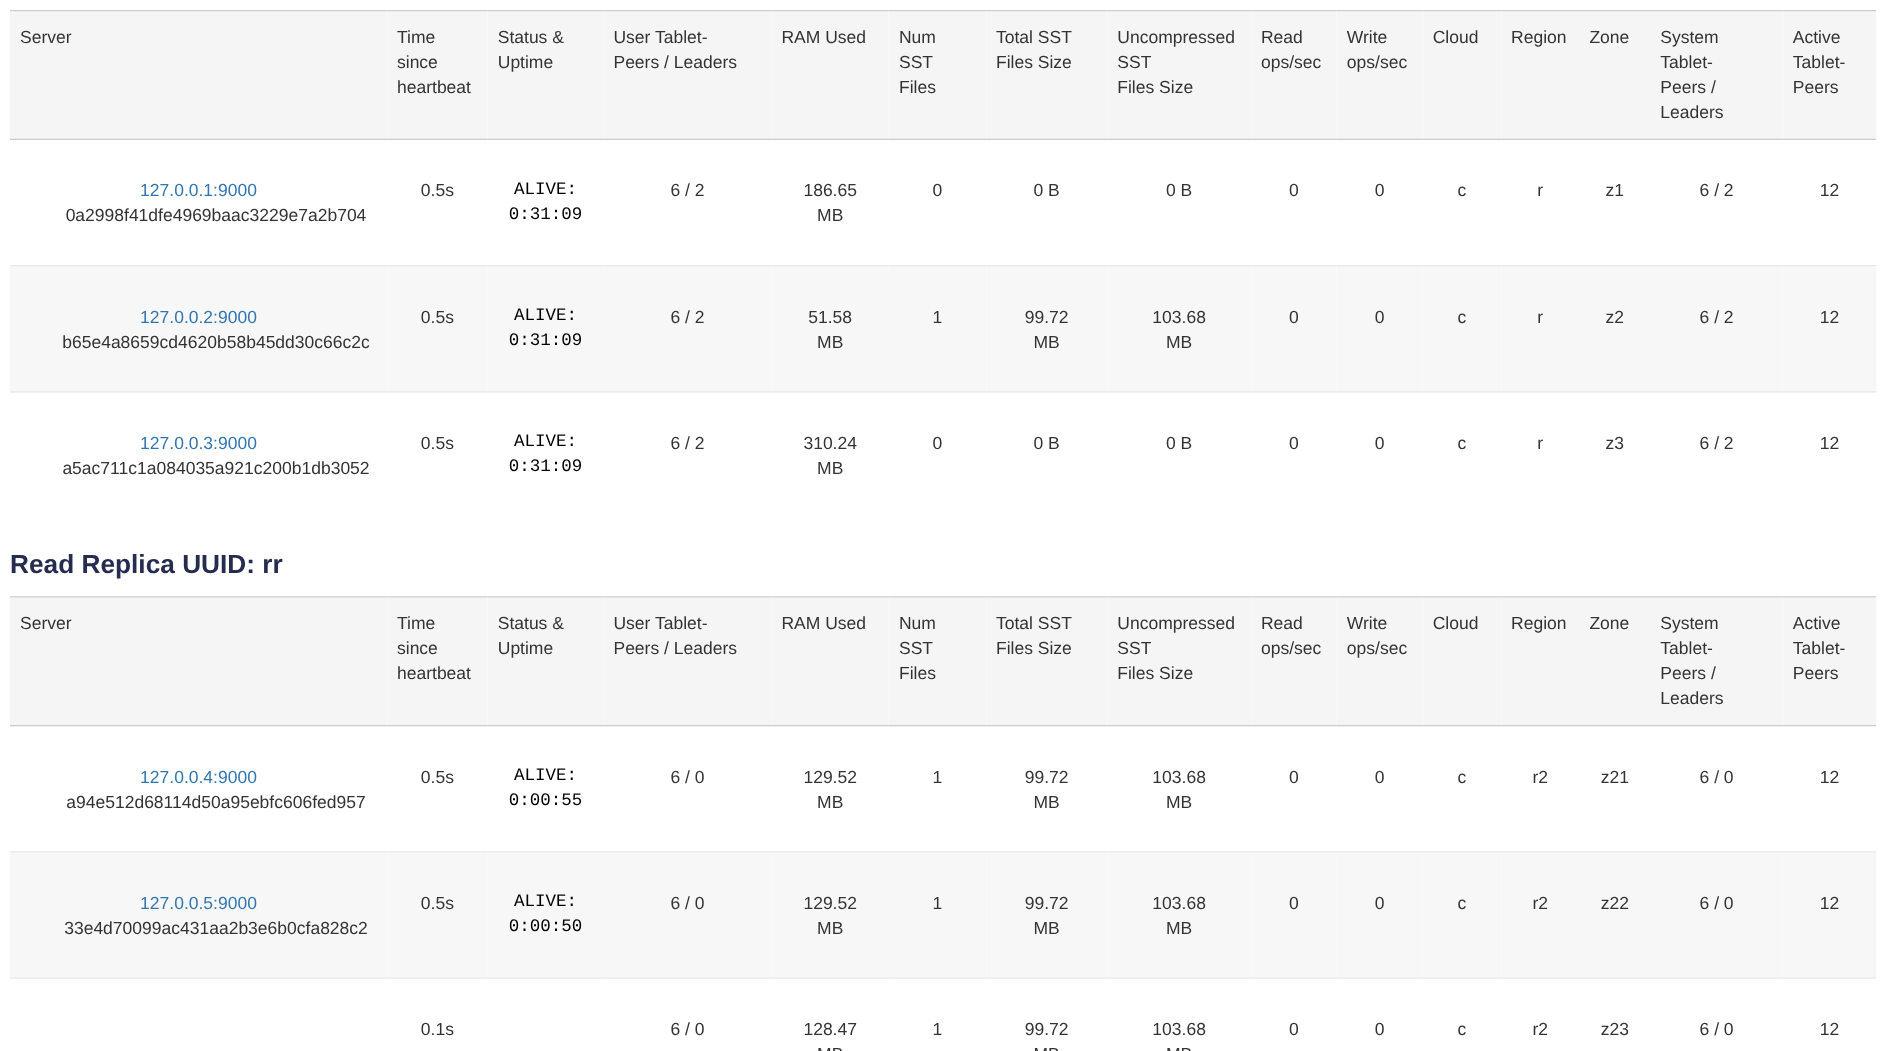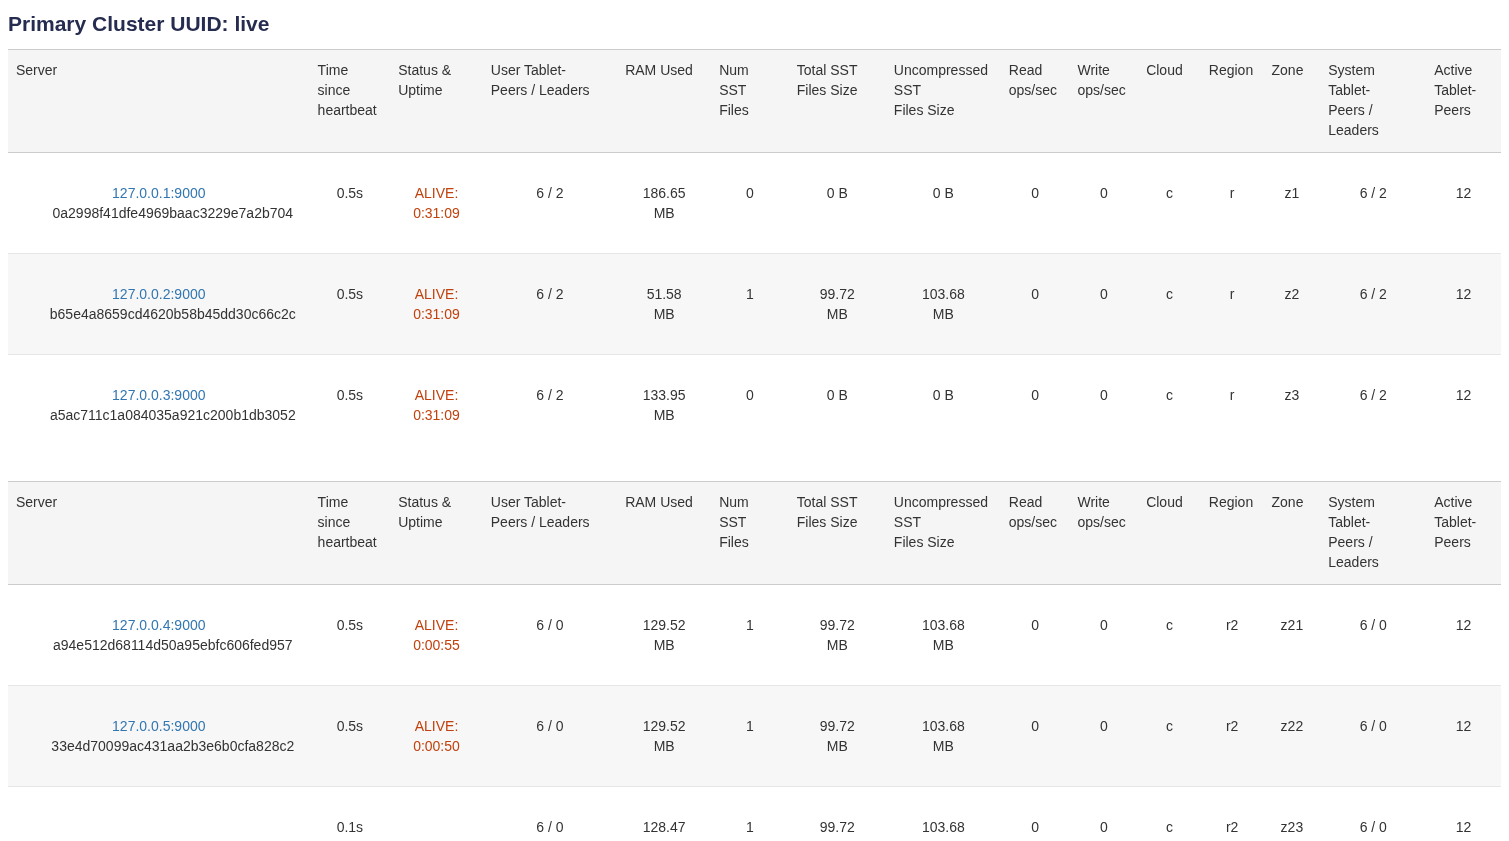--- a/index.html
+++ b/index.html
@@ -54,21 +54,21 @@
 
   td.server-cell { text-align: center; }
   td.server-cell a {
     color: #3276b1;
     text-decoration: none;
     display: block;
   }
   td.server-cell .uuid { color: #333333; margin-left: 28px; }
 
   td.status-cell { color: #0a8000; }
-  td.status-cell div { color: #c2410c; }
+  td.status-cell div { color: #000000; font-family: Liberation Mono, monospace; }
 
   
   col.col-server { width: 20.2%; }
   col.col-heartbeat { width: 5.4%; }
   col.col-status_uptime { width: 6.2%; }
   col.col-user_tablet_peers { width: 9.0%; }
   col.col-ram_used { width: 6.3%; }
   col.col-num_sst_files { width: 5.2%; }
   col.col-total_sst_size { width: 6.5%; }
   col.col-uncompressed_sst_size { width: 7.7%; }
@@ -77,136 +77,20 @@
   col.col-cloud { width: 4.2%; }
   col.col-region { width: 4.2%; }
   col.col-zone { width: 3.8%; }
   col.col-system_tablet_peers { width: 7.1%; }
   col.col-active_tablet_peers { width: 5.0%; }
 </style>
 </head>
 <body>
 
 <div id="tables-root">
-  <section class="cluster-section">
-    <h1 class="section-title">Primary Cluster UUID: live</h1>
-    <table class="servers-table">
-      <colgroup>
-          <col class="col-server">
-          <col class="col-heartbeat">
-          <col class="col-status_uptime">
-          <col class="col-user_tablet_peers">
-          <col class="col-ram_used">
-          <col class="col-num_sst_files">
-          <col class="col-total_sst_size">
-          <col class="col-uncompressed_sst_size">
-          <col class="col-read_ops">
-          <col class="col-write_ops">
-          <col class="col-cloud">
-          <col class="col-region">
-          <col class="col-zone">
-          <col class="col-system_tablet_peers">
-          <col class="col-active_tablet_peers">
-        </colgroup>
-      <thead>
-        <tr>
-            <th>Server</th>
-            <th>Time
-since
-heartbeat</th>
-            <th>Status &amp;
-Uptime</th>
-            <th>User Tablet-
-Peers / Leaders</th>
-            <th>RAM Used</th>
-            <th>Num
-SST
-Files</th>
-            <th>Total SST
-Files Size</th>
-            <th>Uncompressed
-SST
-Files Size</th>
-            <th>Read
-ops/sec</th>
-            <th>Write
-ops/sec</th>
-            <th>Cloud</th>
-            <th>Region</th>
-            <th>Zone</th>
-            <th>System
-Tablet-
-Peers /
-Leaders</th>
-            <th>Active
-Tablet-
-Peers</th>
-          </tr>
-      </thead>
-      <tbody>
-          <tr>
-            <td class="server-cell"><a href="#">127.0.0.1:9000</a><div class="uuid">0a2998f41dfe4969baac3229e7a2b704</div></td>
-            <td>0.5s</td>
-            <td class="status-cell"><div>ALIVE:</div><div>0:31:09</div></td>
-            <td>6 / 2</td>
-            <td>186.65
-MB</td>
-            <td>0</td>
-            <td>0 B</td>
-            <td>0 B</td>
-            <td>0</td>
-            <td>0</td>
-            <td>c</td>
-            <td>r</td>
-            <td>z1</td>
-            <td>6 / 2</td>
-            <td>12</td>
-          </tr>
-          <tr>
-            <td class="server-cell"><a href="#">127.0.0.2:9000</a><div class="uuid">b65e4a8659cd4620b58b45dd30c66c2c</div></td>
-            <td>0.5s</td>
-            <td class="status-cell"><div>ALIVE:</div><div>0:31:09</div></td>
-            <td>6 / 2</td>
-            <td>51.58
-MB</td>
-            <td>1</td>
-            <td>99.72
-MB</td>
-            <td>103.68
-MB</td>
-            <td>0</td>
-            <td>0</td>
-            <td>c</td>
-            <td>r</td>
-            <td>z2</td>
-            <td>6 / 2</td>
-            <td>12</td>
-          </tr>
-          <tr>
-            <td class="server-cell"><a href="#">127.0.0.3:9000</a><div class="uuid">a5ac711c1a084035a921c200b1db3052</div></td>
-            <td>0.5s</td>
-            <td class="status-cell"><div>ALIVE:</div><div>0:31:09</div></td>
-            <td>6 / 2</td>
-            <td>133.95
-MB</td>
-            <td>0</td>
-            <td>0 B</td>
-            <td>0 B</td>
-            <td>0</td>
-            <td>0</td>
-            <td>c</td>
-            <td>r</td>
-            <td>z3</td>
-            <td>6 / 2</td>
-            <td>12</td>
-          </tr>
-        </tbody>
-    </table>
-  </section>
-
   <section class="cluster-section">
     <table class="servers-table">
       <colgroup>
           <col class="col-server">
           <col class="col-heartbeat">
           <col class="col-status_uptime">
           <col class="col-user_tablet_peers">
           <col class="col-ram_used">
           <col class="col-num_sst_files">
           <col class="col-total_sst_size">
@@ -249,20 +133,136 @@
 Tablet-
 Peers /
 Leaders</th>
             <th>Active
 Tablet-
 Peers</th>
           </tr>
       </thead>
       <tbody>
           <tr>
+            <td class="server-cell"><a href="#">127.0.0.1:9000</a><div class="uuid">0a2998f41dfe4969baac3229e7a2b704</div></td>
+            <td>0.5s</td>
+            <td class="status-cell"><div>ALIVE:</div><div>0:31:09</div></td>
+            <td>6 / 2</td>
+            <td>186.65
+MB</td>
+            <td>0</td>
+            <td>0 B</td>
+            <td>0 B</td>
+            <td>0</td>
+            <td>0</td>
+            <td>c</td>
+            <td>r</td>
+            <td>z1</td>
+            <td>6 / 2</td>
+            <td>12</td>
+          </tr>
+          <tr>
+            <td class="server-cell"><a href="#">127.0.0.2:9000</a><div class="uuid">b65e4a8659cd4620b58b45dd30c66c2c</div></td>
+            <td>0.5s</td>
+            <td class="status-cell"><div>ALIVE:</div><div>0:31:09</div></td>
+            <td>6 / 2</td>
+            <td>51.58
+MB</td>
+            <td>1</td>
+            <td>99.72
+MB</td>
+            <td>103.68
+MB</td>
+            <td>0</td>
+            <td>0</td>
+            <td>c</td>
+            <td>r</td>
+            <td>z2</td>
+            <td>6 / 2</td>
+            <td>12</td>
+          </tr>
+          <tr>
+            <td class="server-cell"><a href="#">127.0.0.3:9000</a><div class="uuid">a5ac711c1a084035a921c200b1db3052</div></td>
+            <td>0.5s</td>
+            <td class="status-cell"><div>ALIVE:</div><div>0:31:09</div></td>
+            <td>6 / 2</td>
+            <td>310.24
+MB</td>
+            <td>0</td>
+            <td>0 B</td>
+            <td>0 B</td>
+            <td>0</td>
+            <td>0</td>
+            <td>c</td>
+            <td>r</td>
+            <td>z3</td>
+            <td>6 / 2</td>
+            <td>12</td>
+          </tr>
+        </tbody>
+    </table>
+  </section>
+
+  <section class="cluster-section">
+    <h1 class="section-title">Read Replica UUID: rr</h1>
+    <table class="servers-table">
+      <colgroup>
+          <col class="col-server">
+          <col class="col-heartbeat">
+          <col class="col-status_uptime">
+          <col class="col-user_tablet_peers">
+          <col class="col-ram_used">
+          <col class="col-num_sst_files">
+          <col class="col-total_sst_size">
+          <col class="col-uncompressed_sst_size">
+          <col class="col-read_ops">
+          <col class="col-write_ops">
+          <col class="col-cloud">
+          <col class="col-region">
+          <col class="col-zone">
+          <col class="col-system_tablet_peers">
+          <col class="col-active_tablet_peers">
+        </colgroup>
+      <thead>
+        <tr>
+            <th>Server</th>
+            <th>Time
+since
+heartbeat</th>
+            <th>Status &amp;
+Uptime</th>
+            <th>User Tablet-
+Peers / Leaders</th>
+            <th>RAM Used</th>
+            <th>Num
+SST
+Files</th>
+            <th>Total SST
+Files Size</th>
+            <th>Uncompressed
+SST
+Files Size</th>
+            <th>Read
+ops/sec</th>
+            <th>Write
+ops/sec</th>
+            <th>Cloud</th>
+            <th>Region</th>
+            <th>Zone</th>
+            <th>System
+Tablet-
+Peers /
+Leaders</th>
+            <th>Active
+Tablet-
+Peers</th>
+          </tr>
+      </thead>
+      <tbody>
+          <tr>
             <td class="server-cell"><a href="#">127.0.0.4:9000</a><div class="uuid">a94e512d68114d50a95ebfc606fed957</div></td>
             <td>0.5s</td>
             <td class="status-cell"><div>ALIVE:</div><div>0:00:55</div></td>
             <td>6 / 0</td>
             <td>129.52
 MB</td>
             <td>1</td>
             <td>99.72
 MB</td>
             <td>103.68

